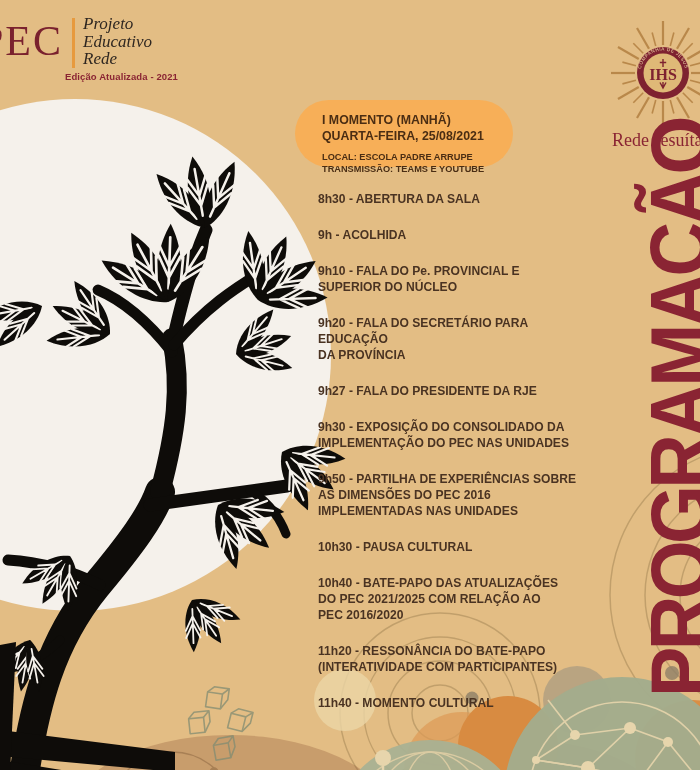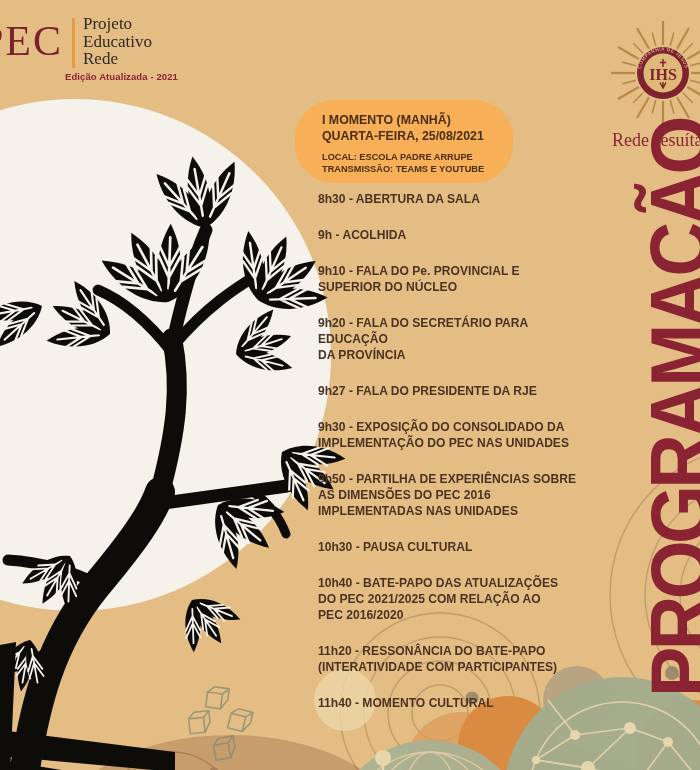--- a/index.html
+++ b/index.html
@@ -15,37 +15,37 @@
   .logo-acronym{
     position:absolute; left:-20px; top:20px;
     font-family:"Liberation Serif", serif;
     font-size:42px; line-height:42px; letter-spacing:2px;
     color:#7A212E;
   }
   .logo-divider{position:absolute; left:72px; top:18px; width:3px; height:50px; background:#E79A3E;}
   .logo-name{
     position:absolute; left:83px; top:15px;
     font-family:"Liberation Serif", serif;
-    font-size:17px; line-height:17.5px; color:#2F2721;
+    font-size:17px; line-height:17.5px; color:#2F2721;font-style:italic;
   }
   .logo-edition{
     position:absolute; left:25px; top:71px;
     font-size:9.5px; font-weight:bold; color:#8A2433; letter-spacing:.1px;margin-left:40px;
   }
 
   
   .org-name{
     position:absolute; left:612px; top:127px;
     font-family:"Liberation Serif", serif;
     font-size:18px; line-height:27px; color:#8A2533; white-space:nowrap;
   }
 
   
   .session-box{
-    position:absolute; left:295px; top:100px; width:218px; height:83px;
+    position:absolute; left:295px; top:100px; width:218px; height:67px;
     background:#F7AF58; border-radius:38px; box-sizing:border-box;
     padding:12px 0 16px 27px; color:#4A2D13;
   }
   .session-title{font-size:13px; font-weight:bold; line-height:16px; transform:scaleX(.95); transform-origin:left top; white-space:pre-line;}
   .session-meta{margin-top:7px; font-size:9.5px; font-weight:bold; line-height:12px; transform:scaleX(.97); transform-origin:left top; white-space:pre-line;}
 
   
   .schedule{
     position:absolute; left:318px; top:191px; width:300px;
     font-size:13px; font-weight:bold; line-height:16px; color:#4A3322;

